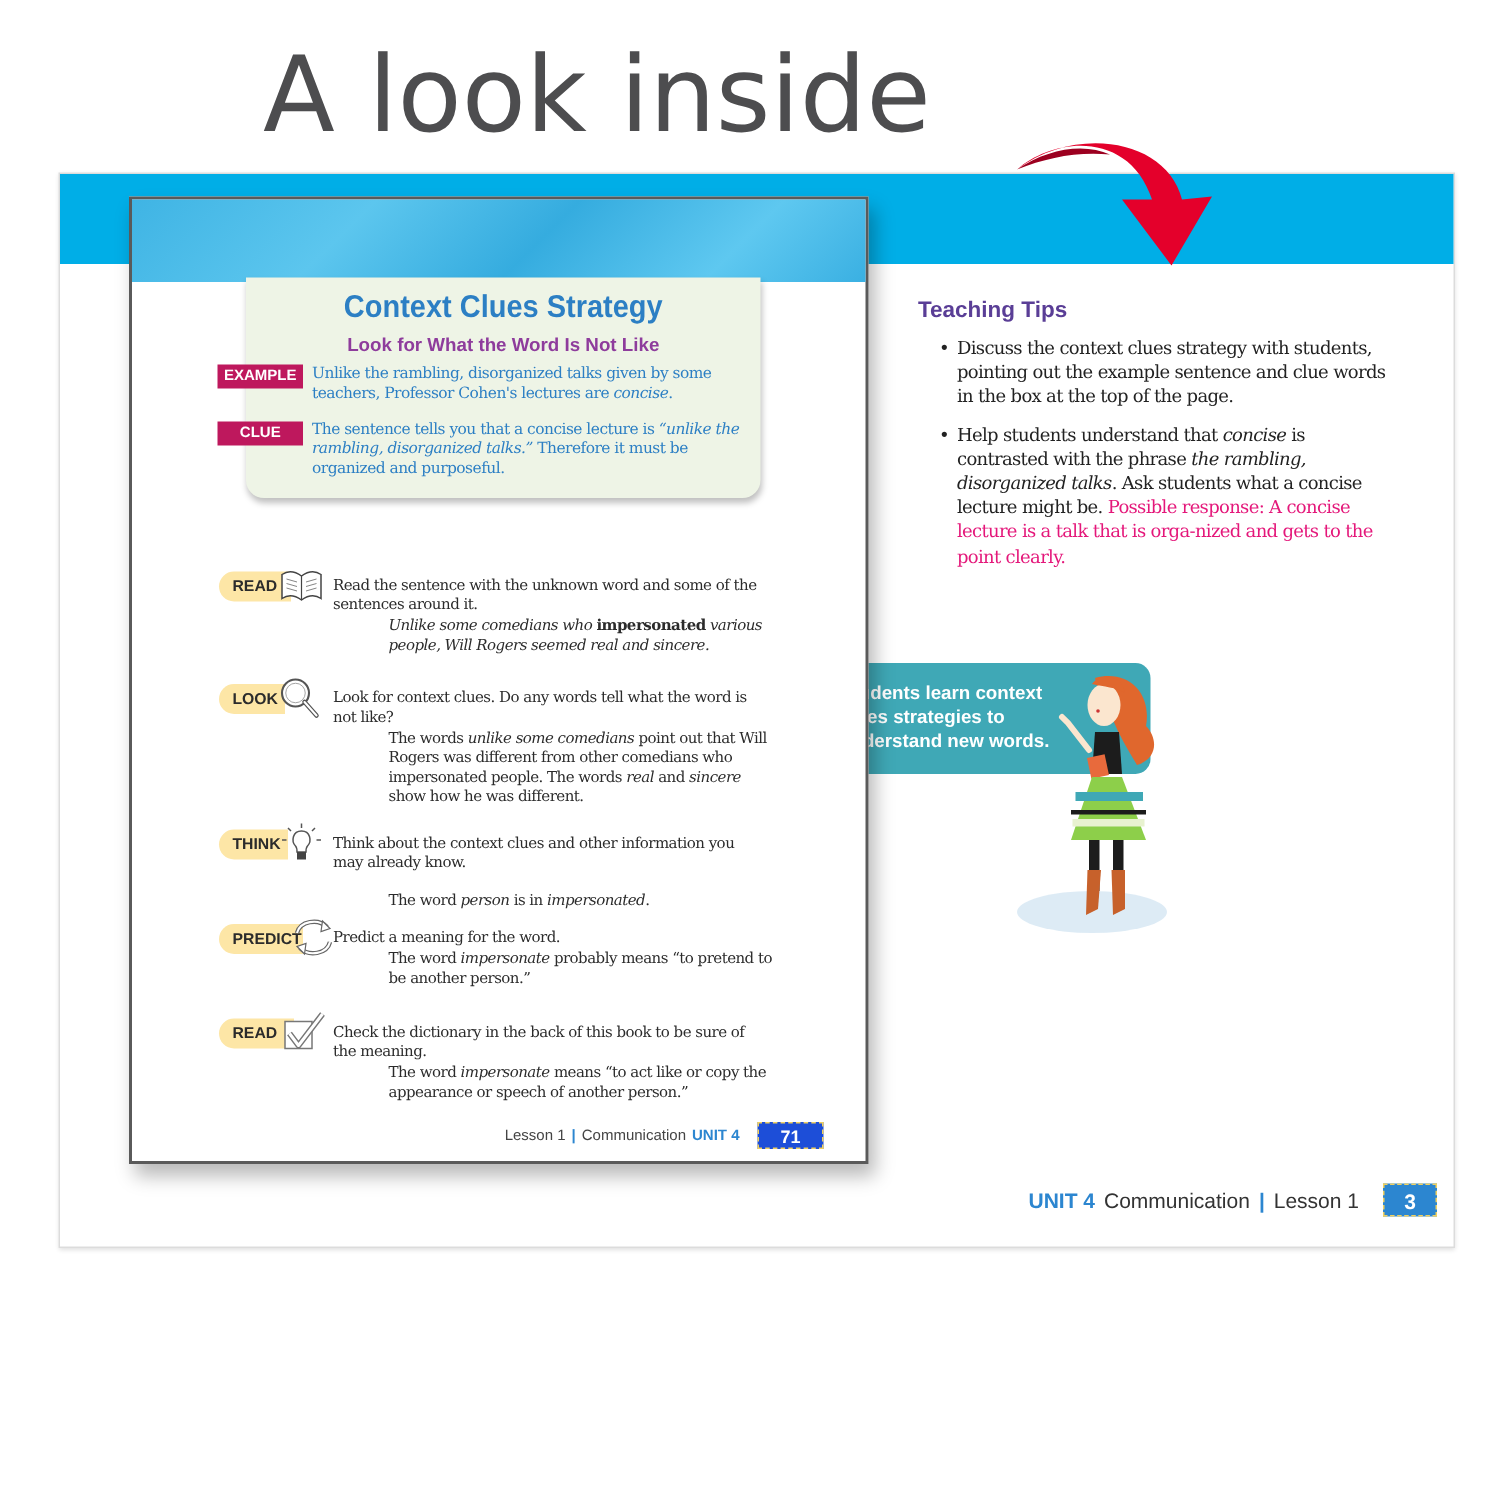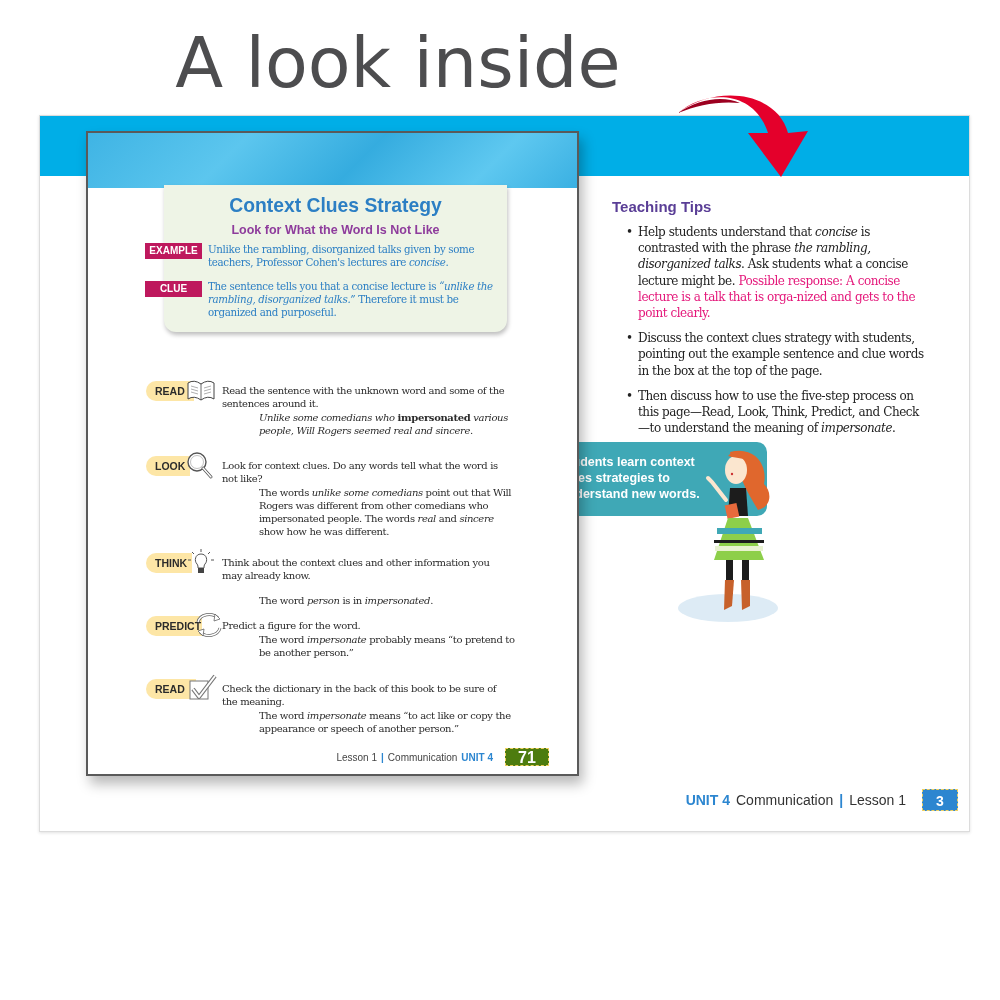--- a/index.html
+++ b/index.html
@@ -94,21 +94,21 @@
   .bd { font-weight: 700; }
 
   .student-footer {
     position: absolute; right: 28px; top: 614px; height: 20px;
     font-family: "Liberation Sans", sans-serif; font-size: 10px; color: #444;
     display: flex; align-items: center; gap: 4px;
   }
   .footer-sep { color: #2c86d0; font-weight: 700; }
   .footer-unit { color: #2c86d0; font-weight: 700; margin-right: 8px; }
   .page-num-small {
-    background: #4d7c0f; color: #fff; font-weight: 700; font-size: 16px;
+    background: #1d4ed8; color: #fff; font-weight: 700; font-size: 12px;
     width: 44px; height: 18px; text-align: center; line-height: 18px;
     border: 1px dashed #f0d060;
   }
 
   
   .tips-title {
     position: absolute; left: 612px; top: 198px;
     font-family: "Liberation Sans", sans-serif; font-weight: 700; font-size: 15px;
     color: #5a3e96;
   }
@@ -212,21 +212,21 @@
   <div class="step" style="top:483px;">
     <div class="step-pill" style="width:56px;">PREDICT</div>
     <svg class="step-icon" style="left:48px;" viewBox="0 0 30 30">
       <path d="M4 12 C6 4 18 2 24 8" fill="none" stroke="#666" stroke-width="3"></path>
       <path d="M4 12 C6 4 18 2 24 8" fill="none" stroke="#fff" stroke-width="1.4"></path>
       <path d="M21 4 L26 9 L20 11 Z" fill="#fff" stroke="#666" stroke-width="0.8"></path>
       <path d="M26 18 C24 26 12 28 6 22" fill="none" stroke="#666" stroke-width="3"></path>
       <path d="M26 18 C24 26 12 28 6 22" fill="none" stroke="#fff" stroke-width="1.4"></path>
       <path d="M9 26 L4 21 L10 19 Z" fill="#fff" stroke="#666" stroke-width="0.8"></path>
     </svg>
-    <div class="step-text">Predict a figure for the word.</div>
+    <div class="step-text">Predict a meaning for the word.</div>
     <div class="step-sub" style="top:17px;"><span>The word </span><span class="it">impersonate</span><span> probably means “to pretend to be another person.”</span></div>
   </div>
 
   <div class="step" style="top:546px;">
     <div class="step-pill" style="width:50px;">READ</div>
     <svg class="step-icon" style="left:42px;" viewBox="0 0 30 30">
       <rect x="2" y="8" width="18" height="18" fill="#fff" stroke="#777" stroke-width="1"></rect>
       <path d="M5 16 L11 24 L27 3" fill="none" stroke="#777" stroke-width="4" stroke-linejoin="round"></path>
       <path d="M5 16 L11 24 L27 3" fill="none" stroke="#fff" stroke-width="2" stroke-linejoin="round"></path>
     </svg>
@@ -238,23 +238,22 @@
     <span>Lesson 1</span>
     <span class="footer-sep">|</span>
     <span>Communication</span>
     <span class="footer-unit">UNIT 4</span>
     <span class="page-num-small">71</span>
   </div>
 </div>
 
 <div class="tips-title">Teaching Tips</div>
 <ul class="tips-list">
+  <li class="tip">Discuss the context clues strategy with students, pointing out the example sentence and clue words in the box at the top of the page.</li>
   <li class="tip"><span>Help students understand that </span><span class="it">concise</span><span> is contrasted with the phrase </span><span class="it">the rambling, disorganized talks</span><span>. Ask students what a concise lecture might be. </span><span class="tip-pink">Possible response: A concise lecture is a talk that is orga-nized and gets to the point clearly.</span></li>
-  <li class="tip">Discuss the context clues strategy with students, pointing out the example sentence and clue words in the box at the top of the page.</li>
-  <li class="tip"><span>Then discuss how to use the five-step process on this page—Read, Look, Think, Predict, and Check—to understand the meaning of </span><span class="it">impersonate</span><span>.</span></li>
 </ul>
 
 <div class="callout"></div>
 <div class="callout-text">Students learn context clues strategies to understand new words.</div>
 
 <svg class="illustration" viewBox="0 0 130 190">
   <ellipse cx="68" cy="168" rx="50" ry="14" fill="#cfe3f1" opacity="0.7"></ellipse>
 
   <path d="M70 12 C92 6 108 22 104 44 C112 52 112 66 98 70 C92 60 86 50 82 40 C78 28 72 22 70 12 Z" fill="#e0672d"></path>
 

